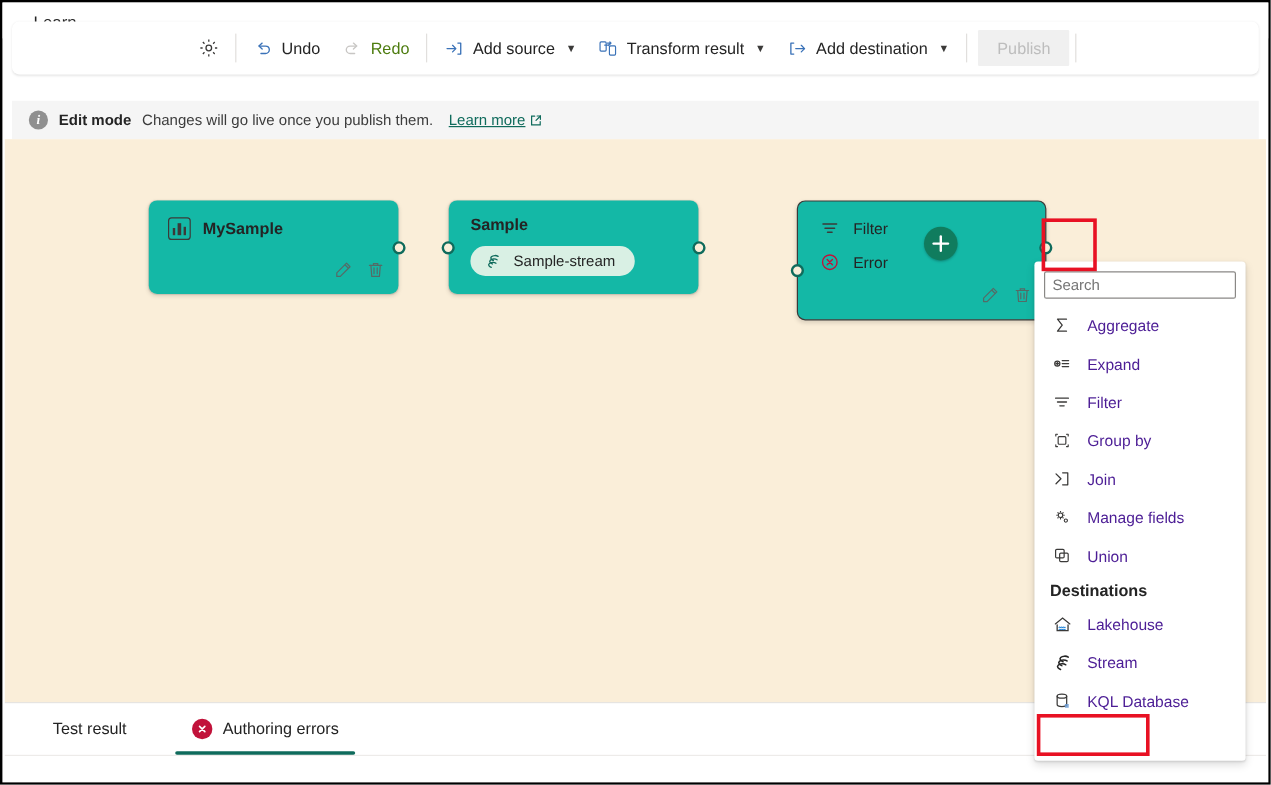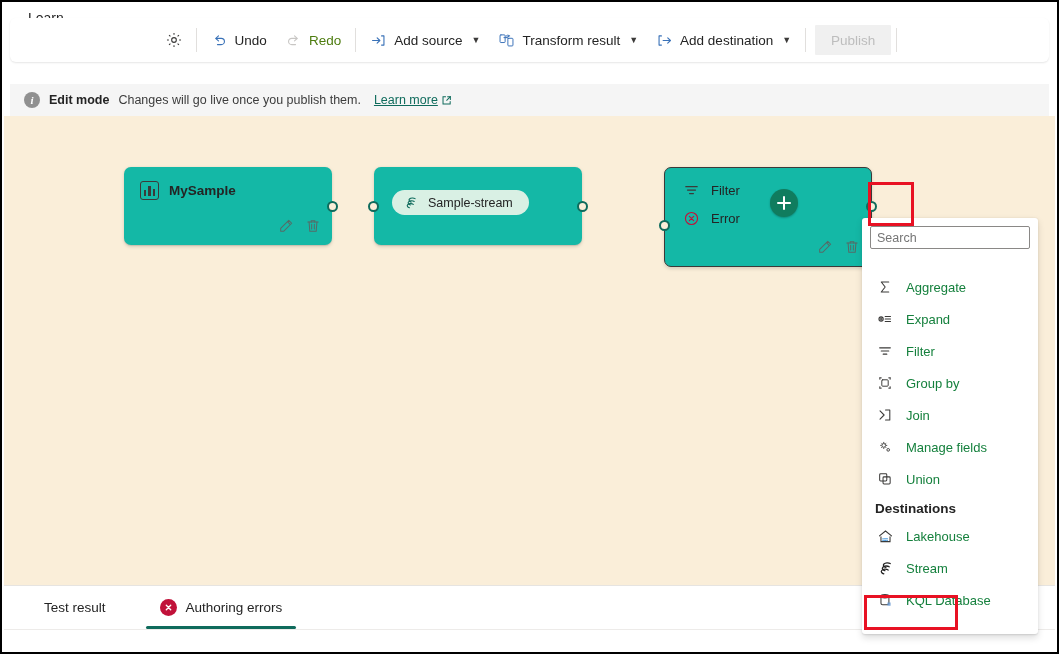--- a/index.html
+++ b/index.html
@@ -186,39 +186,39 @@
     position: absolute;
     left: 860px; top: 216px; width: 176px; height: 416px;
     background: #ffffff;
     box-shadow: 0 3.2px 7.2px rgba(0,0,0,0.13), 0 0.6px 1.8px rgba(0,0,0,0.11);
     border-radius: 3px;
     z-index: 10;
     overflow: hidden;
     padding-top: 8px;
   }
   .dd-search {
-    margin: 0 8px 22px 8px;
+    margin: 0 8px 6px 8px;
     width: 160px; height: 23px;
     border: 1px solid #8a8886;
     border-radius: 2px;
     padding: 0 6px;
     font-size: 12.5px; color: #242424;
     font-family: "Liberation Sans", sans-serif;
     background: #fff;
     outline: none;
   }
   .dd-search::placeholder { color: #757575; }
   .dd-header {
     font-size: 13.5px; font-weight: bold; color: #242424;
     padding: 6px 0 4px 13px;
   }
   .dd-item {
     display: flex; align-items: center; gap: 12px;
     height: 32px; padding-left: 14px;
-    font-size: 13px; color: #15803d;
+    font-size: 13px; color: #4c1d95;
     cursor: pointer;
   }
   .dd-ico { width: 18px; height: 18px; display: flex; align-items: center; justify-content: center; }
 
   
   .bottom {
     position: absolute; left: 2px; right: 2px; bottom: 2px; height: 65px;
     background: #ffffff;
     border-top: 1px solid #e6e4e1;
   }
@@ -387,20 +387,21 @@
             <path d="M4.6 4.6l.8 10.3h7.2l.8-10.3"></path>
             <path d="M7.5 7v5.4M10.5 7v5.4"></path>
           </svg>
         </span>
       </div>
       <span class="port" style="right:-6px; top:50%; margin-top:-5.5px;"></span>
     </div>
 
     <div class="node" id="node-sample">
       <div class="inner">
+        <div class="node-title">Sample</div>
         <div class="stream-pill">
           <span class="icon">
             <svg width="16" height="16" viewBox="0 0 18 18" fill="none" stroke="#0f6b5c" stroke-width="1.25" stroke-linecap="round">
               <path d="M13.6 4.1C12 3 8.8 3 7.3 4.5c-1.5 1.5.4 2.9 1.9 3.5"></path>
               <path d="M12.6 7.3c-1.6-1.1-4.8-1.1-6.3.4-1.5 1.5.4 2.9 1.9 3.5"></path>
               <path d="M11.6 10.5c-1.6-1.1-4.8-1.1-6.3.4-1.5 1.5.4 2.9 1.9 3.5"></path>
             </svg>
           </span>
           <span>Sample-stream</span>
         </div>

